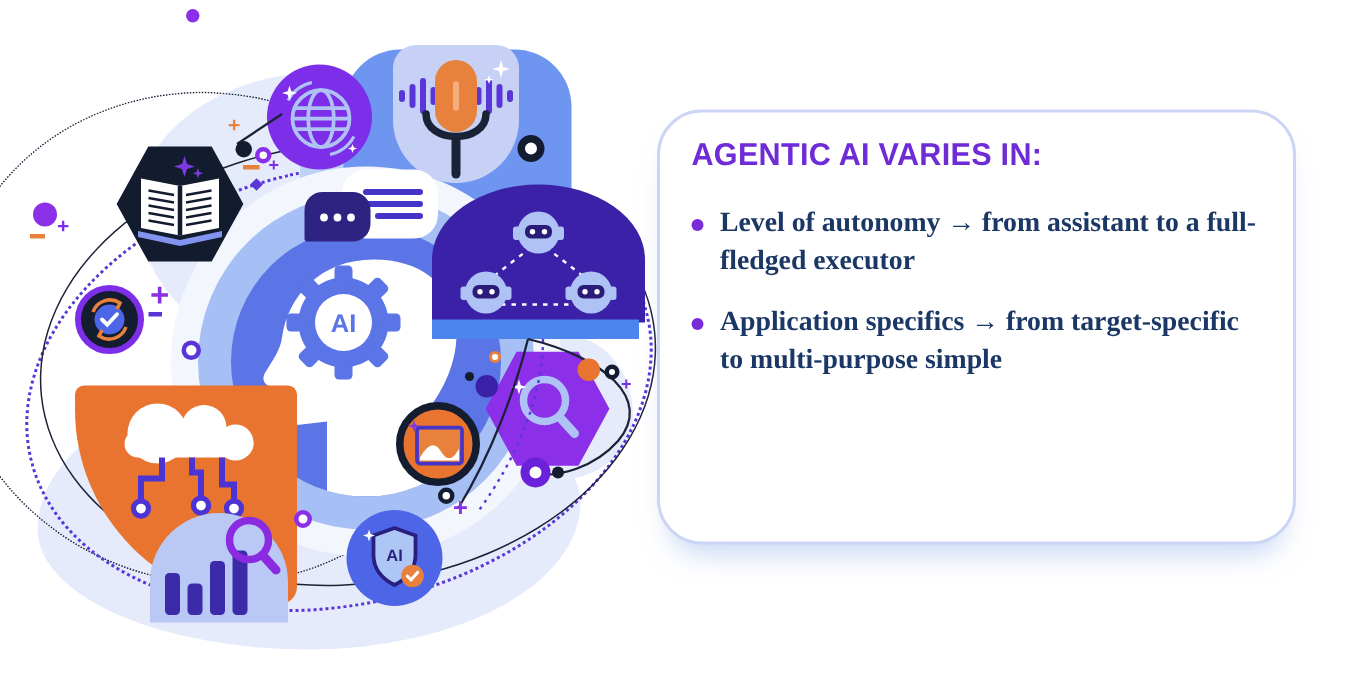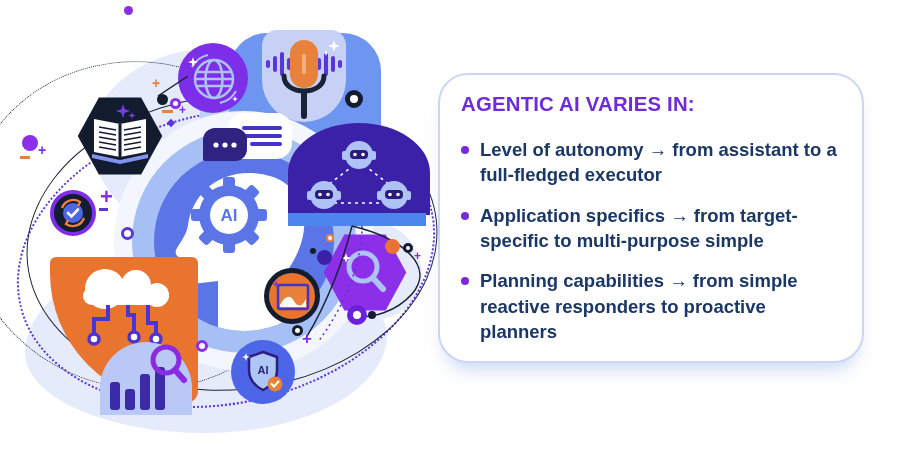--- a/index.html
+++ b/index.html
@@ -5,21 +5,21 @@
   html,body{margin:0;padding:0;background:#ffffff;font-family:"Liberation Sans",sans-serif;}
   .stage{position:relative;width:900px;height:450px;background:#ffffff;overflow:hidden;}
   .abs{position:absolute;}
 
   
   .info-card{left:438px;top:73px;width:426px;height:290px;background:#ffffff;
     border:2px solid #ccd5f5;border-radius:30px;box-sizing:border-box;
     box-shadow:0 14px 18px -8px rgba(148,178,235,.5);padding:17px 20px 0 21px;}
   .card-title{color:#6f2bd6;font-size:21px;font-weight:800;letter-spacing:.2px;
     transform:scaleX(.97);transform-origin:left;white-space:nowrap;}
-  .bullets{list-style:none;margin:21px 0 0 0;padding:0;}
+  .bullets{list-style:none;margin:21px 0 0 0;padding:0;font-family:Liberation Serif, serif;}
   .bullets li{display:flex;gap:11px;margin-bottom:15px;}
   .bullet-dot{flex:0 0 8px;width:8px;height:8px;border-radius:50%;background:#7a2bd9;margin-top:9px;}
   .bullet-text{color:#1b3765;font-size:18.5px;font-weight:700;line-height:1.37;max-width:372px;}
 
   
   .illu{left:0;top:0;width:440px;height:450px;overflow:hidden;}
   .blob{border-radius:52% 48% 55% 45% / 48% 55% 45% 52%;background:#e6ebfb;}
   .circ{border-radius:50%;}
   .hex{clip-path:polygon(26% 2%,74% 2%,98% 50%,74% 98%,26% 98%,2% 50%);}
   .plus{font-weight:900;line-height:1;}
@@ -306,20 +306,16 @@
     <div class="card-title">AGENTIC AI VARIES IN:</div>
     <ul class="bullets">
       <li>
         <span class="bullet-dot"></span>
         <span class="bullet-text">Level of autonomy → from assistant to a full-fledged executor</span>
       </li>
       <li>
         <span class="bullet-dot"></span>
         <span class="bullet-text">Application specifics → from target-specific to multi-purpose simple</span>
       </li>
-      <li>
-        <span class="bullet-dot"></span>
-        <span class="bullet-text">Planning capabilities → from simple reactive responders to proactive planners</span>
-      </li>
     </ul>
   </div>
 
 </div>
 
 </body></html>

